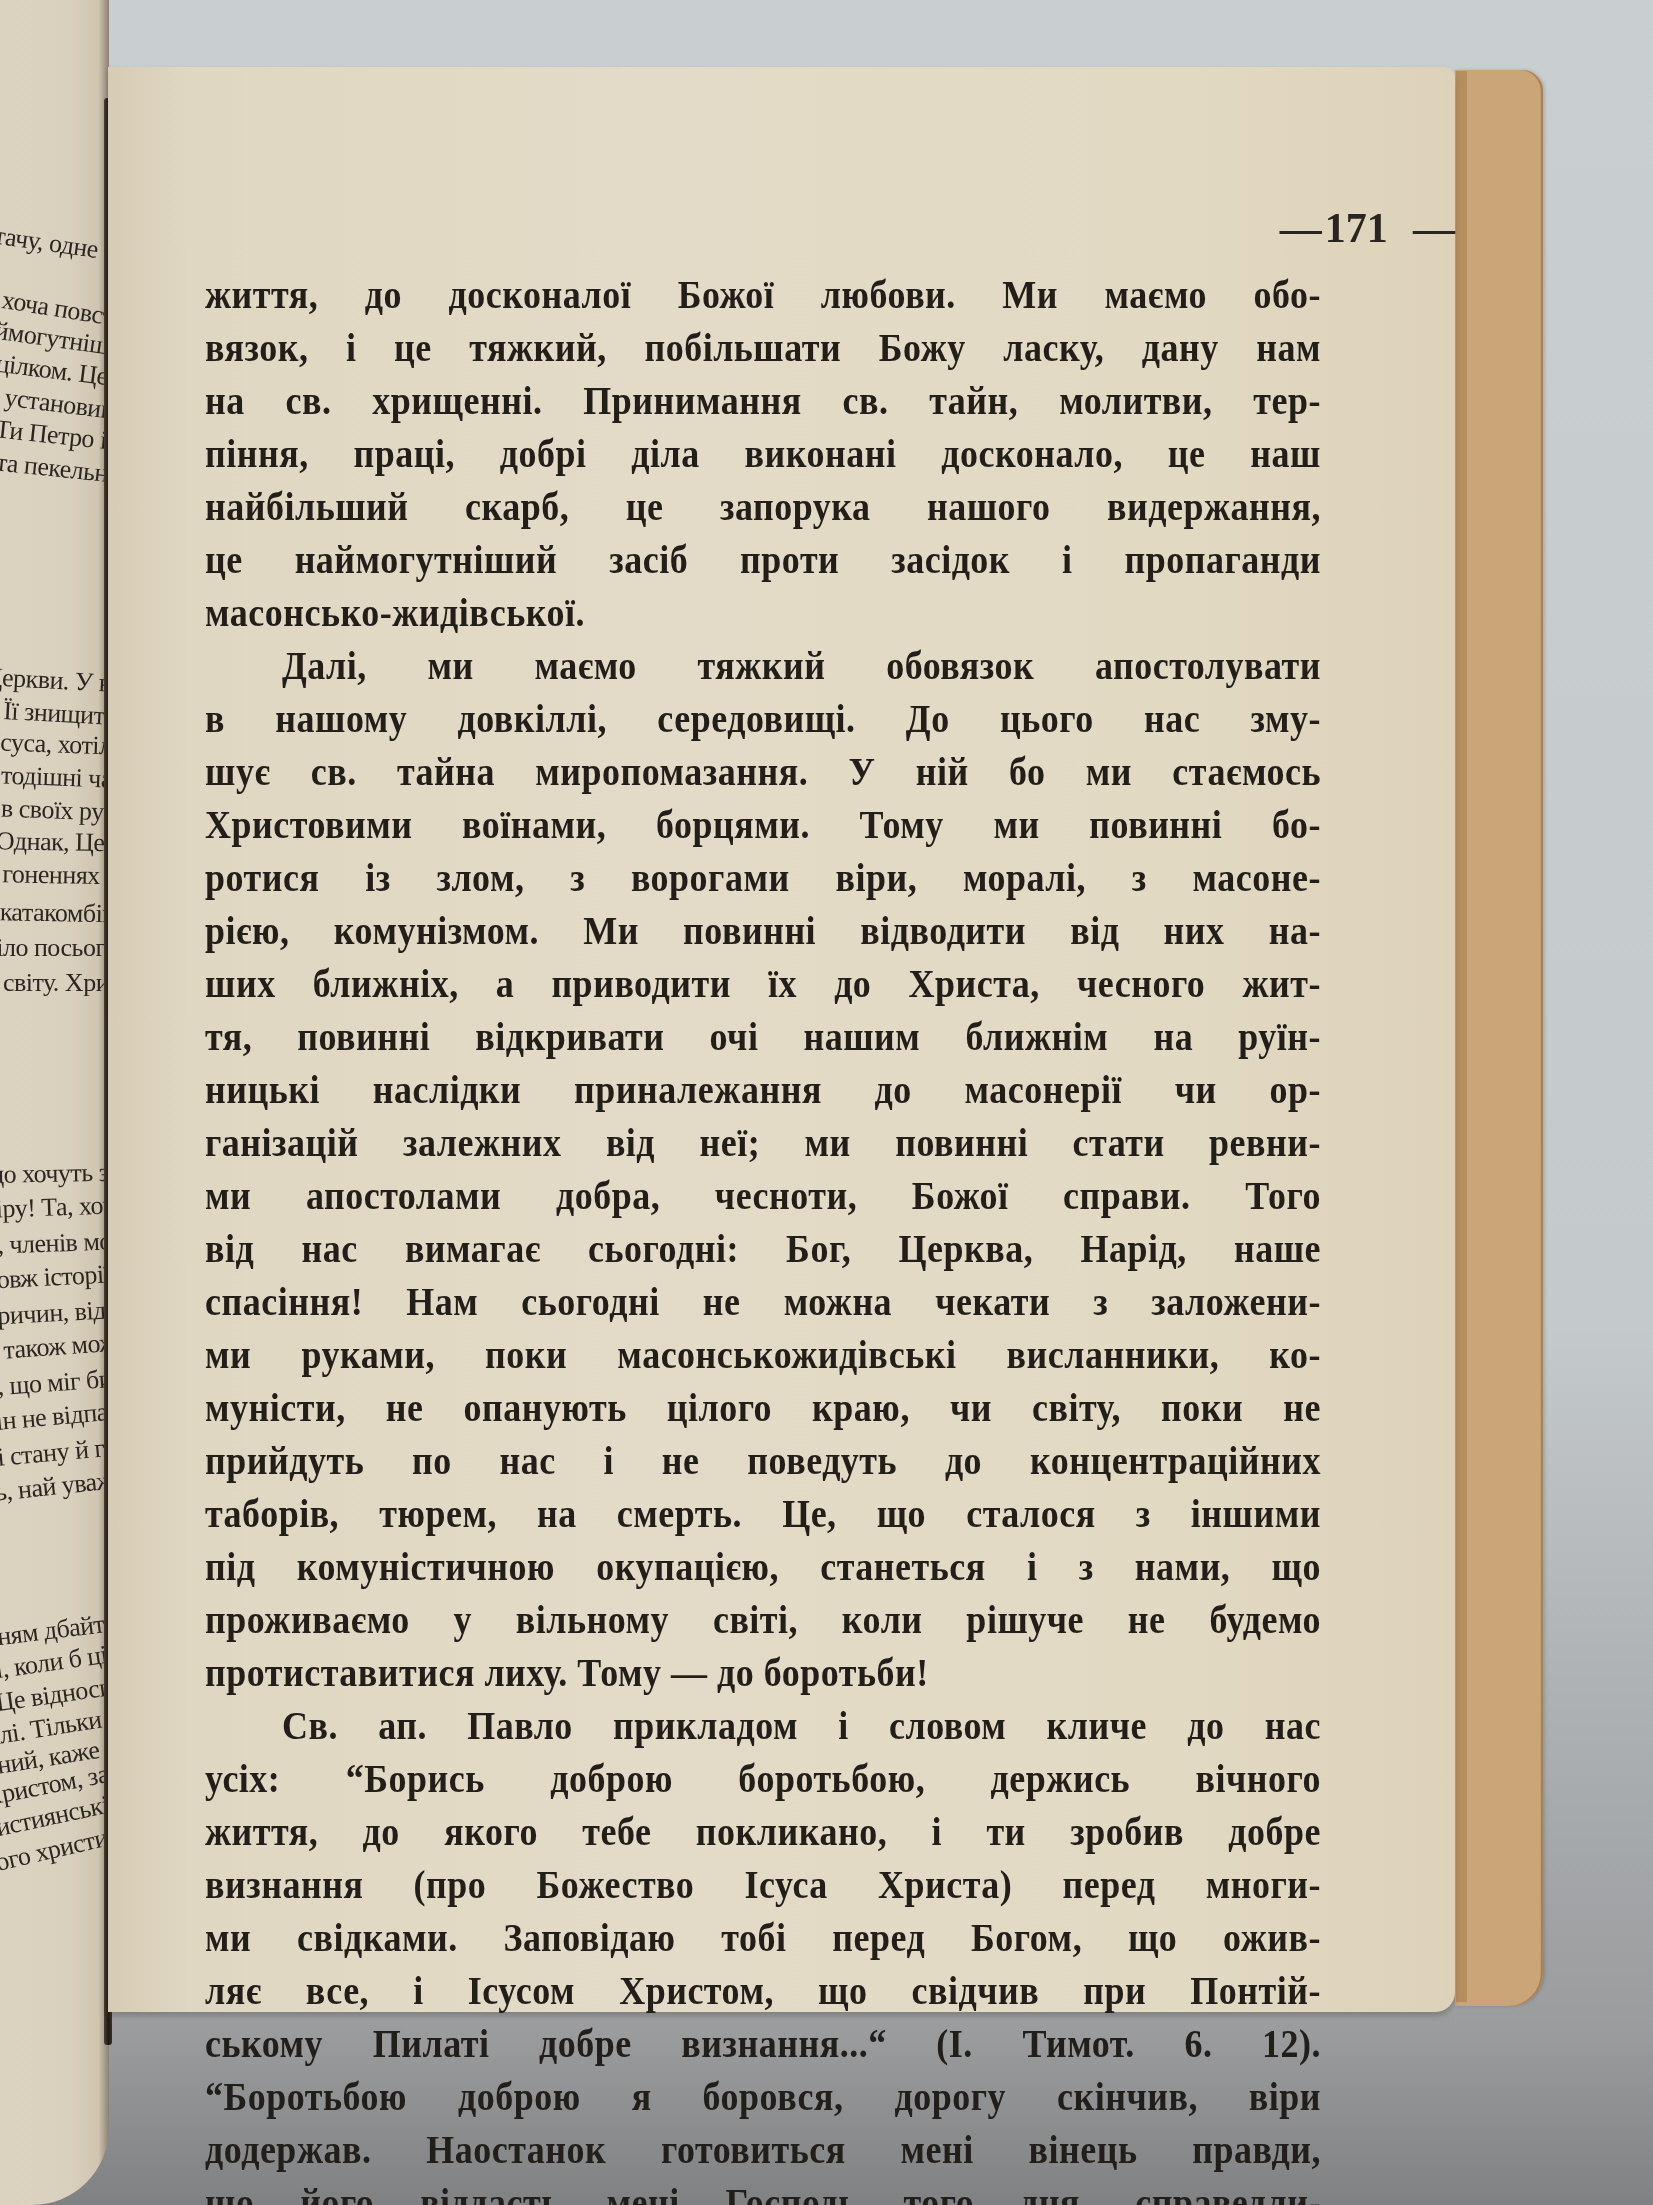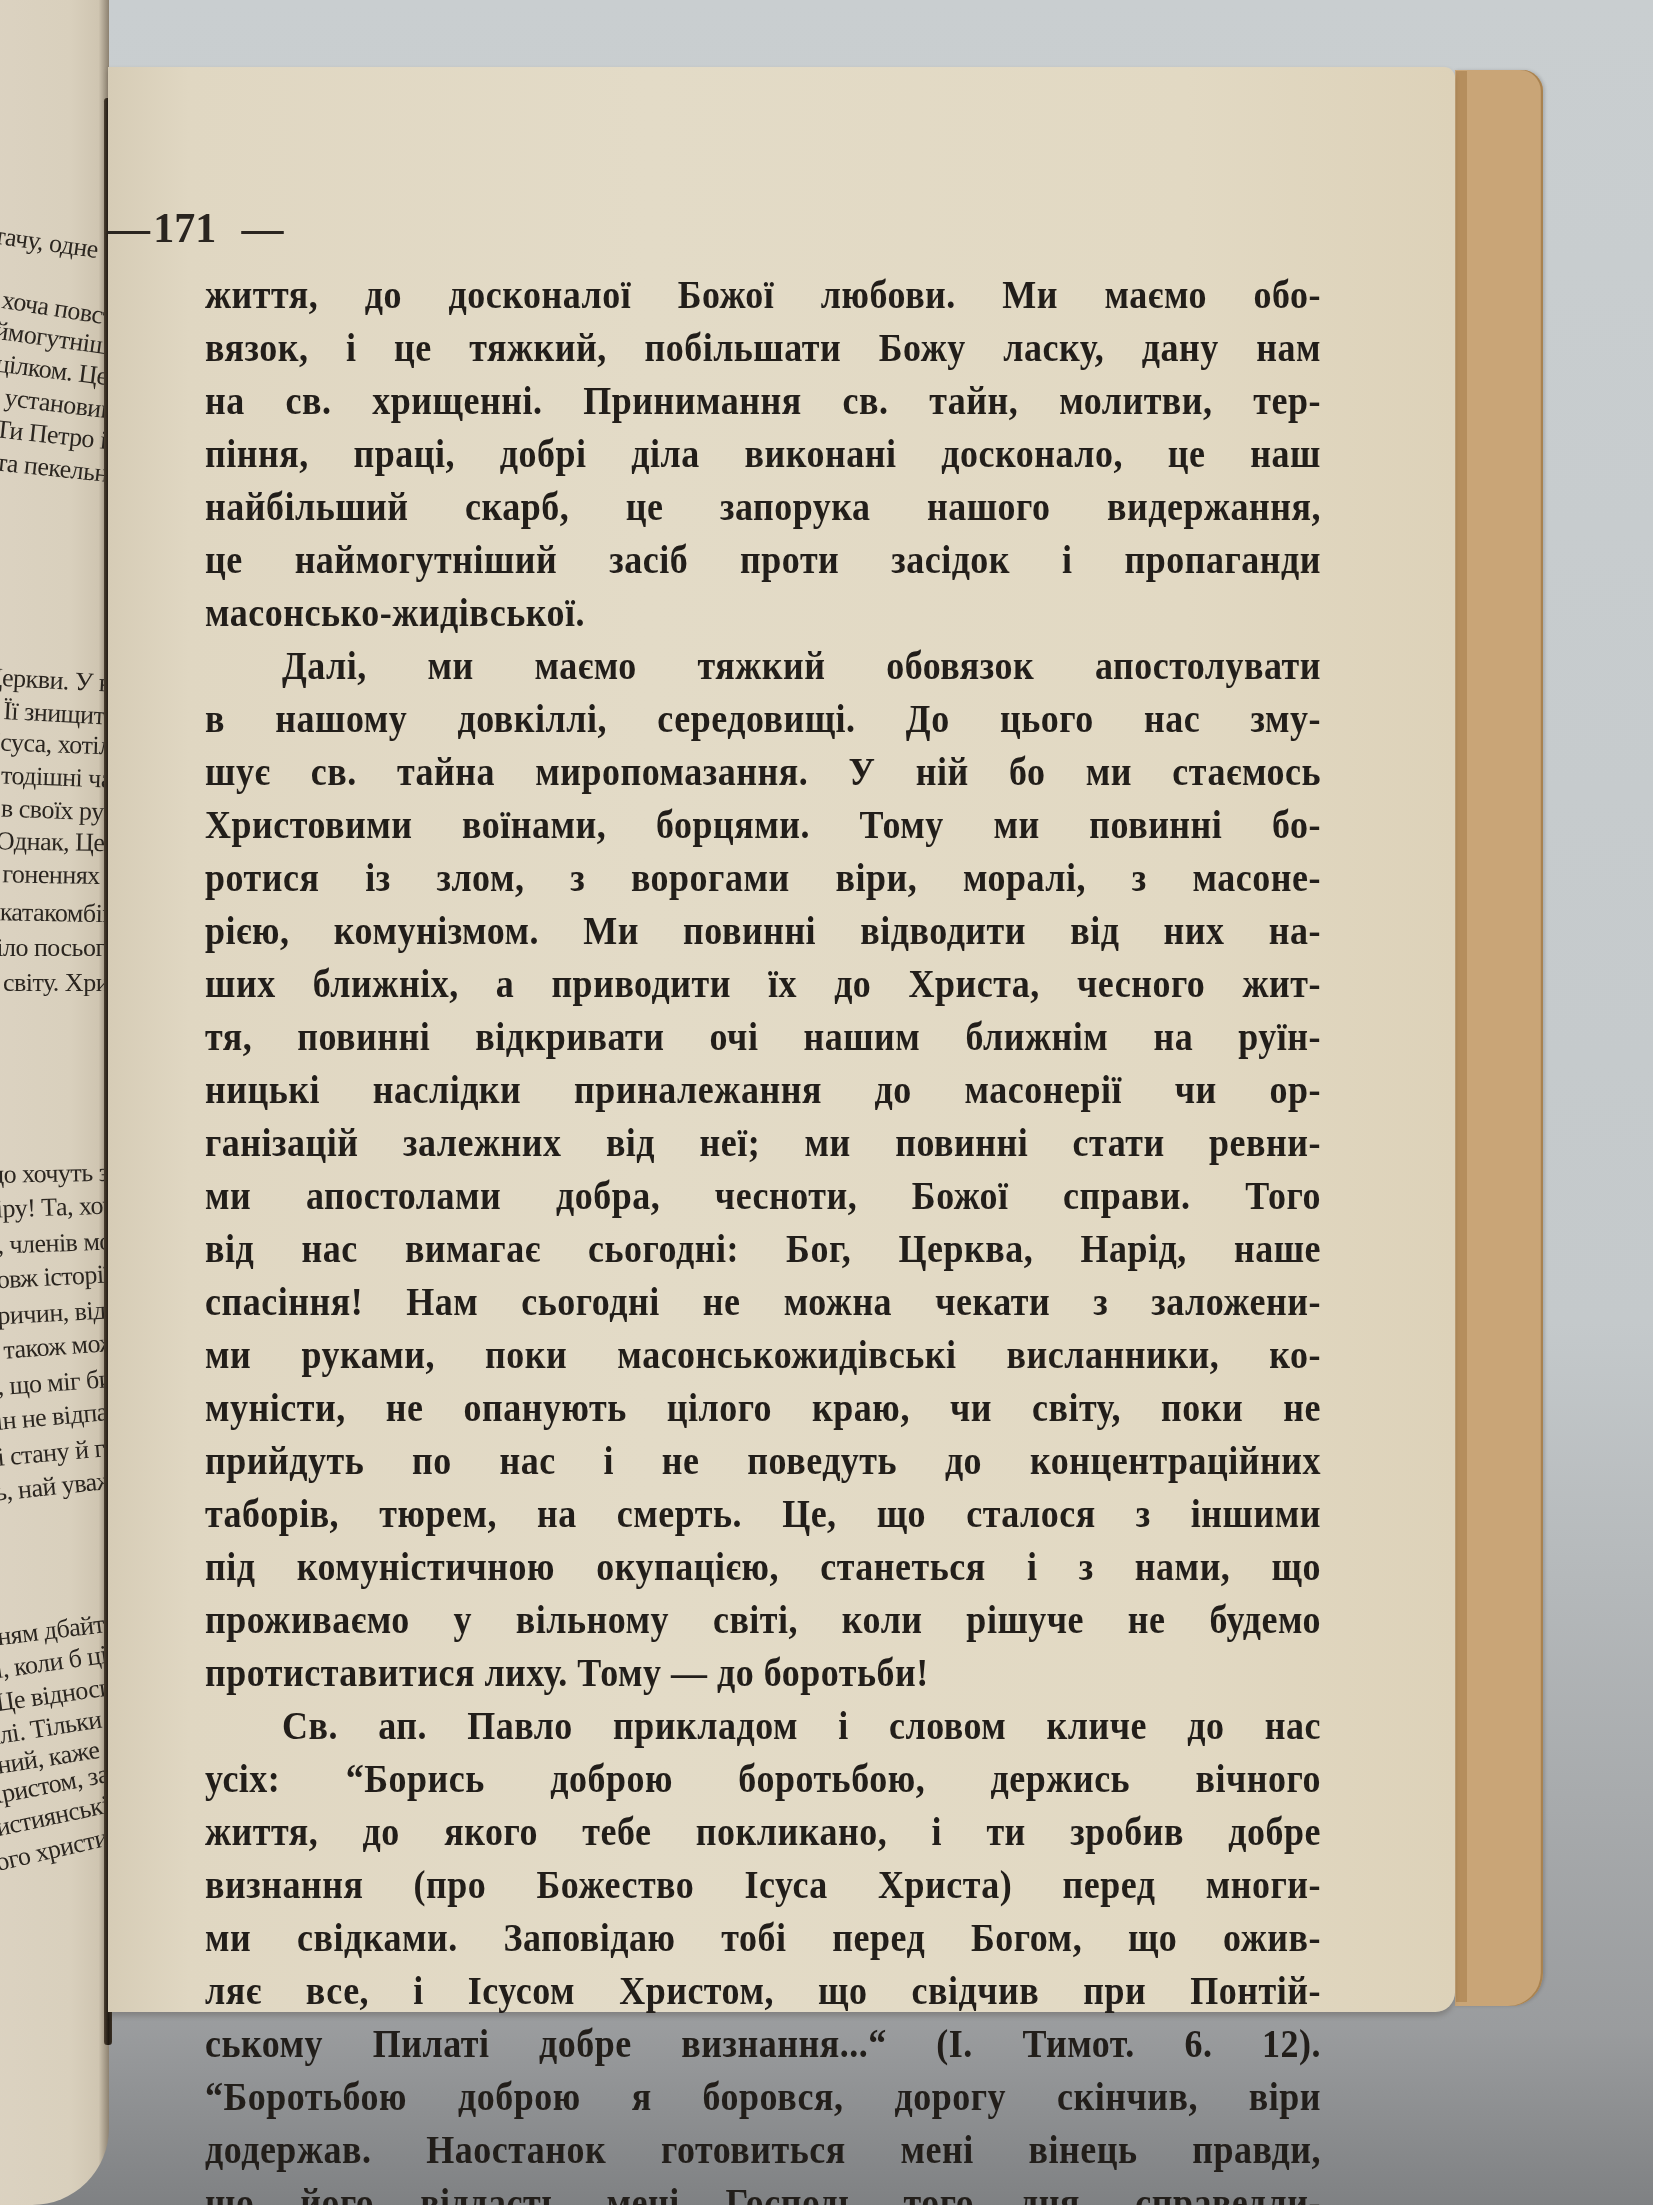--- a/index.html
+++ b/index.html
@@ -81,21 +81,21 @@
       height: 1945px;
       background: linear-gradient(90deg, #d6ccb6 0%, #e0d7c2 6%, #e3dbc7 40%, #e2d9c3 80%, #ddd2b9 100%);
       border-radius: 0 11px 19.7px 0;
       box-shadow: 0 3.3px 5.5px rgba(60,50,40,0.25);
     }
     .page-number {
       position: absolute;
       left: 0;
       width: 100%;
       top: 137px;
-      text-align: left;
+      text-align: right;
       font-size: 42px;
       font-weight: bold;
       color: #2a2520;
       padding-left: 0;
     }
     .page-number span {
       display: inline-block;
     }
     .page-number .num {
       margin: 0 14.2px;

